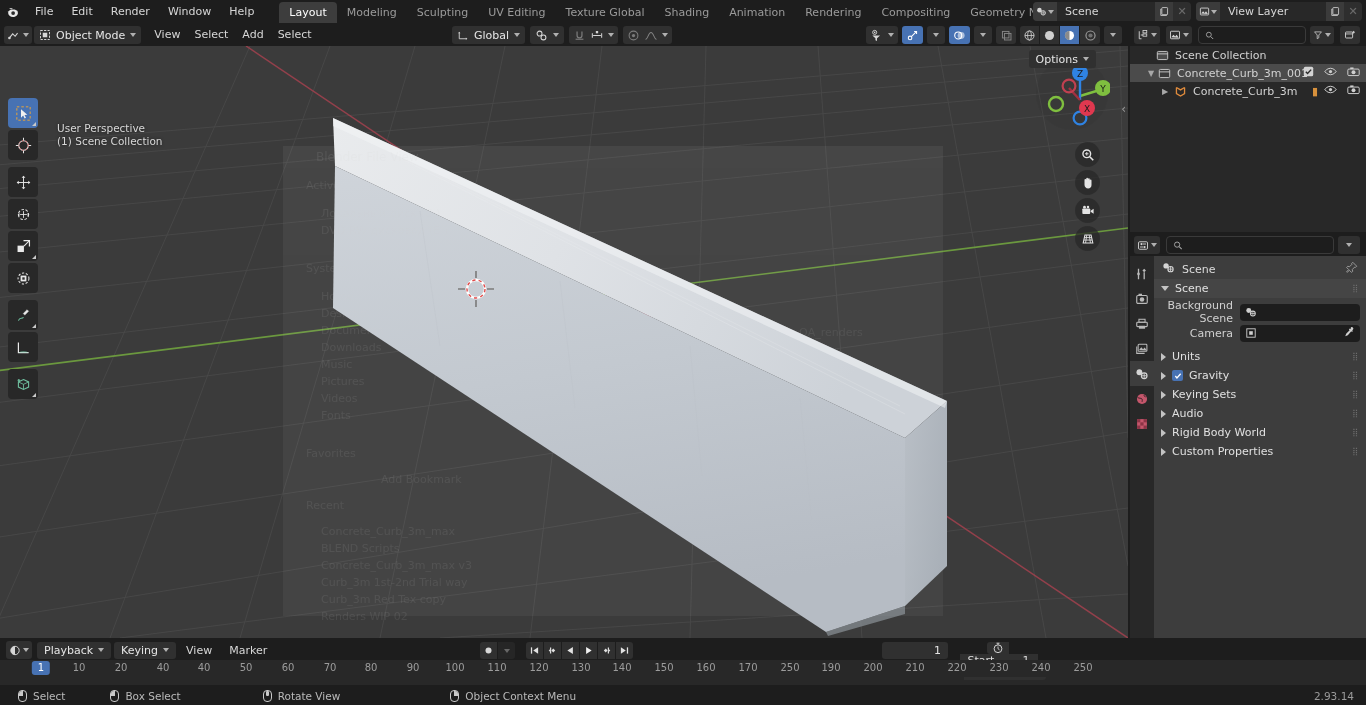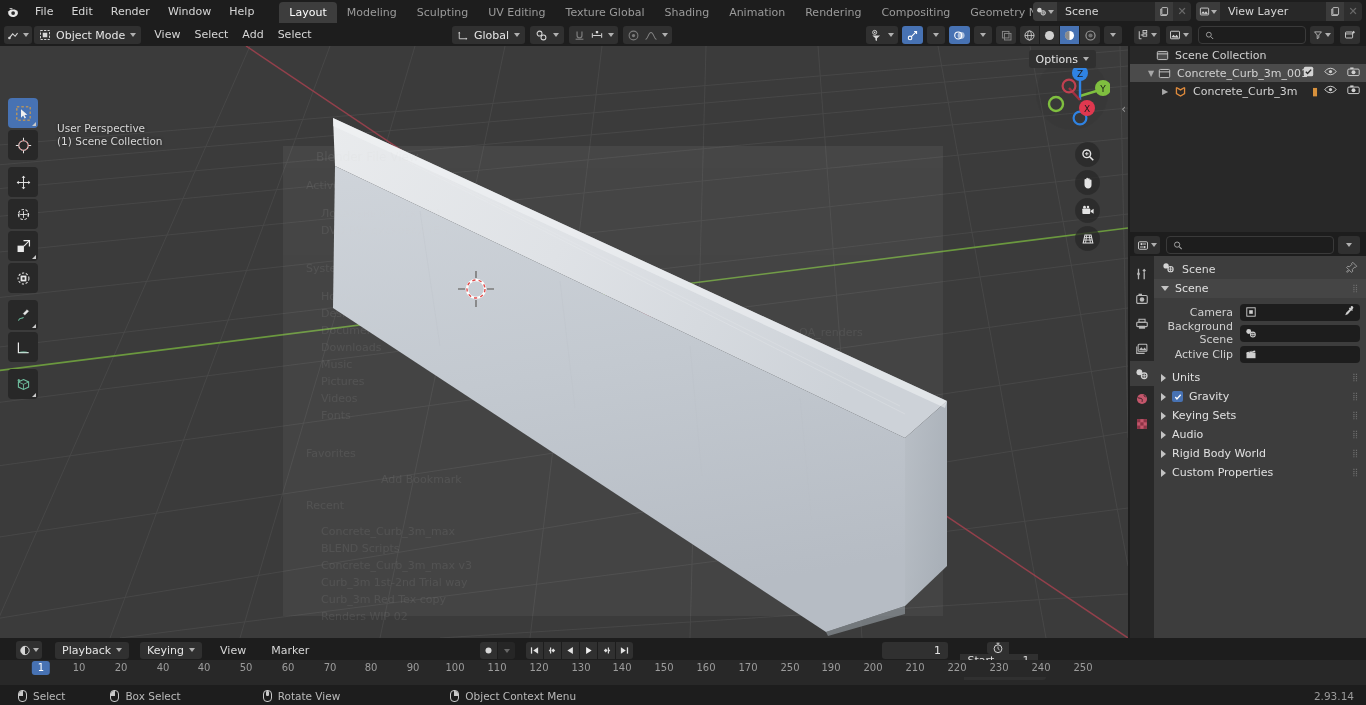--- a/index.html
+++ b/index.html
@@ -87,21 +87,21 @@
   .prow{ height:20px; display:flex; align-items:center; padding:0 6px 0 0; margin-bottom:1px;}
   .plabel{ width:86px; text-align:right; padding-right:7px; font-size:11px; color:#d0d0d0;}
   .pfield{ flex:1; height:17px; background:#1d1d1d; border-radius:4px; display:flex; align-items:center;
            padding:0 5px; gap:5px; position:relative;}
   .eyedrop{ position:absolute; right:5px; }
   .chk{ width:11px; height:11px; background:#4772b3; border-radius:2px; display:flex;
         align-items:center; justify-content:center; }
 
   
   .timeline{ position:absolute; left:0; top:640px; width:1366px; height:45px; background:#282828; }
-  .tl-header{ height:20px; background:#1d1d1d; display:flex; align-items:center; padding-left:16px; gap:11px;}
+  .tl-header{ height:20px; background:#1d1d1d; display:flex; align-items:center; padding-left:6px; gap:3px;}
   .tl-drop{ display:flex; align-items:center; gap:5px; height:17px; background:#303030; border-radius:3px; padding:0 7px; font-size:11px;}
   .tl-menu{ padding:0 7px; height:17px; line-height:17px; font-size:11px; color:#d6d6d6;}
   .tl-center{ position:absolute; left:480px; top:2px; display:flex; align-items:center; gap:3px;}
   .pb{ width:17px; height:17px; background:#303030; display:flex; align-items:center; justify-content:center;}
   .pb-group{ display:flex; gap:1px; }
   .pb-group .pb:first-child{ border-radius:3px 0 0 3px;}
   .pb-group .pb:last-child{ border-radius:0 3px 3px 0;}
   .frame-field{ position:absolute; left:882px; top:2px; width:66px; height:17px; background:#303030;
                 border-radius:3px; font-size:11px; color:#e3e3e3; text-align:right; line-height:17px; padding-right:7px;}
   .range-field{ position:absolute; left:950px; top:2px; display:flex; align-items:center; height:17px;flex-direction:column;}
@@ -777,54 +777,43 @@
       </div>
 
       <div class="panel-head box">
         <span class="tri open"></span>
         <span>Scene</span>
         <span class="grip">⣿</span>
       </div>
 
       <div style="padding-top:4px">
         <div class="prow">
+          <span class="plabel">Background Scene</span>
+          <span class="pfield">
+            <svg width="12" height="12" viewBox="0 0 16 16">
+                <circle cx="5" cy="6" r="3.3" fill="#cfcfcf"></circle>
+                <circle cx="10.5" cy="10" r="3.2" fill="none" stroke="#cfcfcf" stroke-width="1.4"></circle>
+                <path d="M10.5 7v6M7.5 10h6" stroke="#cfcfcf" stroke-width="1"></path>
+              </svg>
+            <span></span>
+          </span>
+        </div>
+        <div class="prow">
           <span class="plabel">Camera</span>
           <span class="pfield">
             <svg width="12" height="12" viewBox="0 0 16 16">
                 <rect x="2.4" y="2.4" width="11.2" height="11.2" fill="none" stroke="#cfcfcf" stroke-width="1.2"></rect>
                 <rect x="5.6" y="5.6" width="4.8" height="4.8" fill="#cfcfcf"></rect>
               </svg>
             <span></span>
             <span class="eyedrop">
               <svg width="12" height="12" viewBox="0 0 16 16">
                   <path d="M10.6 1.8a2 2 0 0 1 2.8 2.8l-1.2 1.2 1 1-1.2 1.2-1-1L6.4 12.4 3 13.6l1.2-3.4 4.6-4.6-1-1L9 3.4l1 1z" fill="#cfcfcf"></path>
                 </svg>
             </span>
-          </span>
-        </div>
-        <div class="prow">
-          <span class="plabel">Background Scene</span>
-          <span class="pfield">
-            <svg width="12" height="12" viewBox="0 0 16 16">
-                <circle cx="5" cy="6" r="3.3" fill="#cfcfcf"></circle>
-                <circle cx="10.5" cy="10" r="3.2" fill="none" stroke="#cfcfcf" stroke-width="1.4"></circle>
-                <path d="M10.5 7v6M7.5 10h6" stroke="#cfcfcf" stroke-width="1"></path>
-              </svg>
-            <span></span>
-          </span>
-        </div>
-        <div class="prow">
-          <span class="plabel">Active Clip</span>
-          <span class="pfield">
-            <svg width="12" height="12" viewBox="0 0 16 16">
-                <rect x="2" y="6.6" width="12" height="7" fill="#cfcfcf"></rect>
-                <path d="M2 5.6l11.4-2.2.5 2.4L2.4 8z" fill="#cfcfcf"></path>
-                <path d="M5 3.7l.9 2.2M8.6 3l.9 2.2" stroke="#3d3d3d" stroke-width="1"></path>
-              </svg>
-            <span></span>
           </span>
         </div>
       </div>
 
       <div style="margin-top:4px">
         <div class="panel-head">
           <span class="tri"></span>
           <span>Units</span>
           <span class="grip">⣿</span>
         </div>

